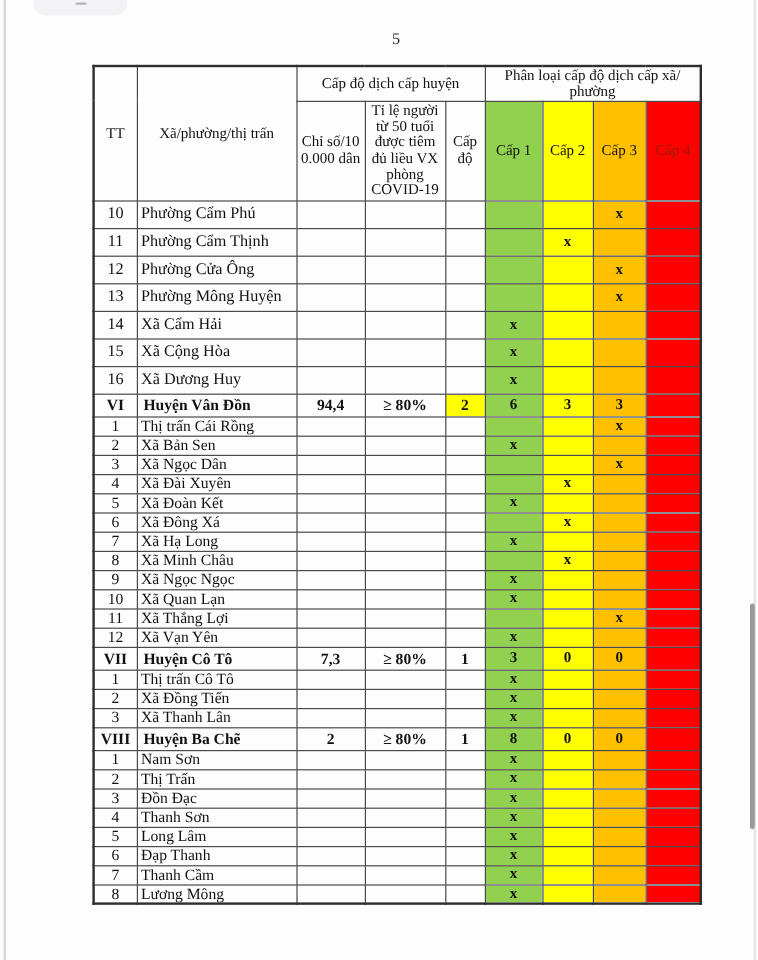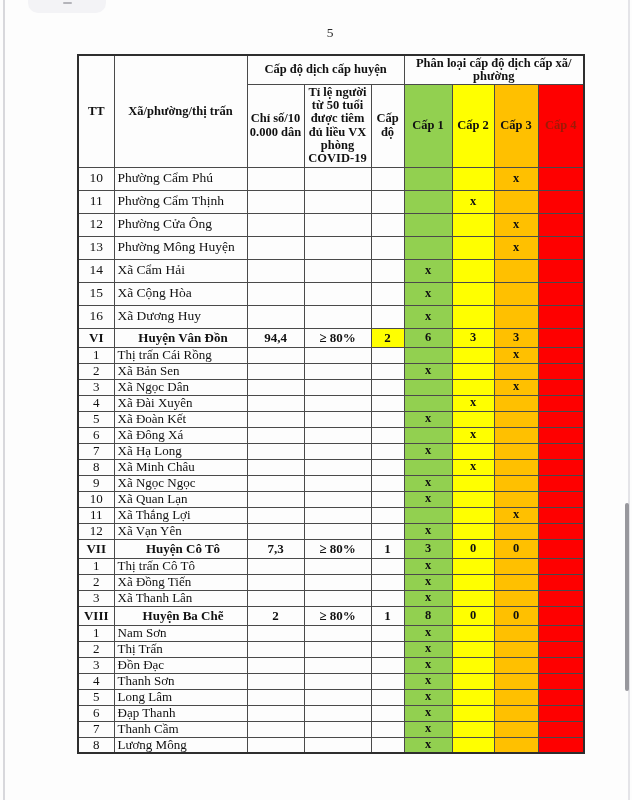--- a/index.html
+++ b/index.html
@@ -23,29 +23,29 @@
   table.level-table{
     position:absolute;left:77px;top:54px;width:506px;
     border-collapse:collapse;table-layout:fixed;
     border:2px solid #2e2e2e;
   }
   .level-table th,.level-table td{
     border:1px solid var(--grid,#4a4a4a);
     padding:0;vertical-align:middle;overflow:hidden;
     text-align:center;line-height:1.05;
   }
-  .level-table th{font-weight:bold;font-size:12.5px;margin-top:12px;}
+  .level-table th{font-weight:normal;font-size:12.5px;margin-top:12px;}
   tr.hdr1{height:29px;}
   tr.hdr2{height:83px;}
   tr.ward-lg{height:23px;font-size:13.5px;}
   tr.ward-sm{height:16px;font-size:13px;}
   tr.district{height:19px;font-size:13px;font-weight:bold;margin-left:26px;}
   td.name{text-align:left;padding-left:3px;}
   tr.ward-sm td.name{}
-  tr.district td.name{padding-left:5px;text-align:center;}
+  tr.district td.name{padding-left:5px;}
   td.mark,td.count{font-weight:bold;font-size:12.5px;}
   .bg-c1{background:var(--cap1);}
   .bg-c2{background:var(--cap2);}
   .bg-c3{background:var(--cap3);}
   .bg-c4{background:var(--cap4);}
   th.bg-c4{color:var(--cap4text);}
   td.capdo-hl{background:var(--hl);}
 </style>
 </head>
 <body>

